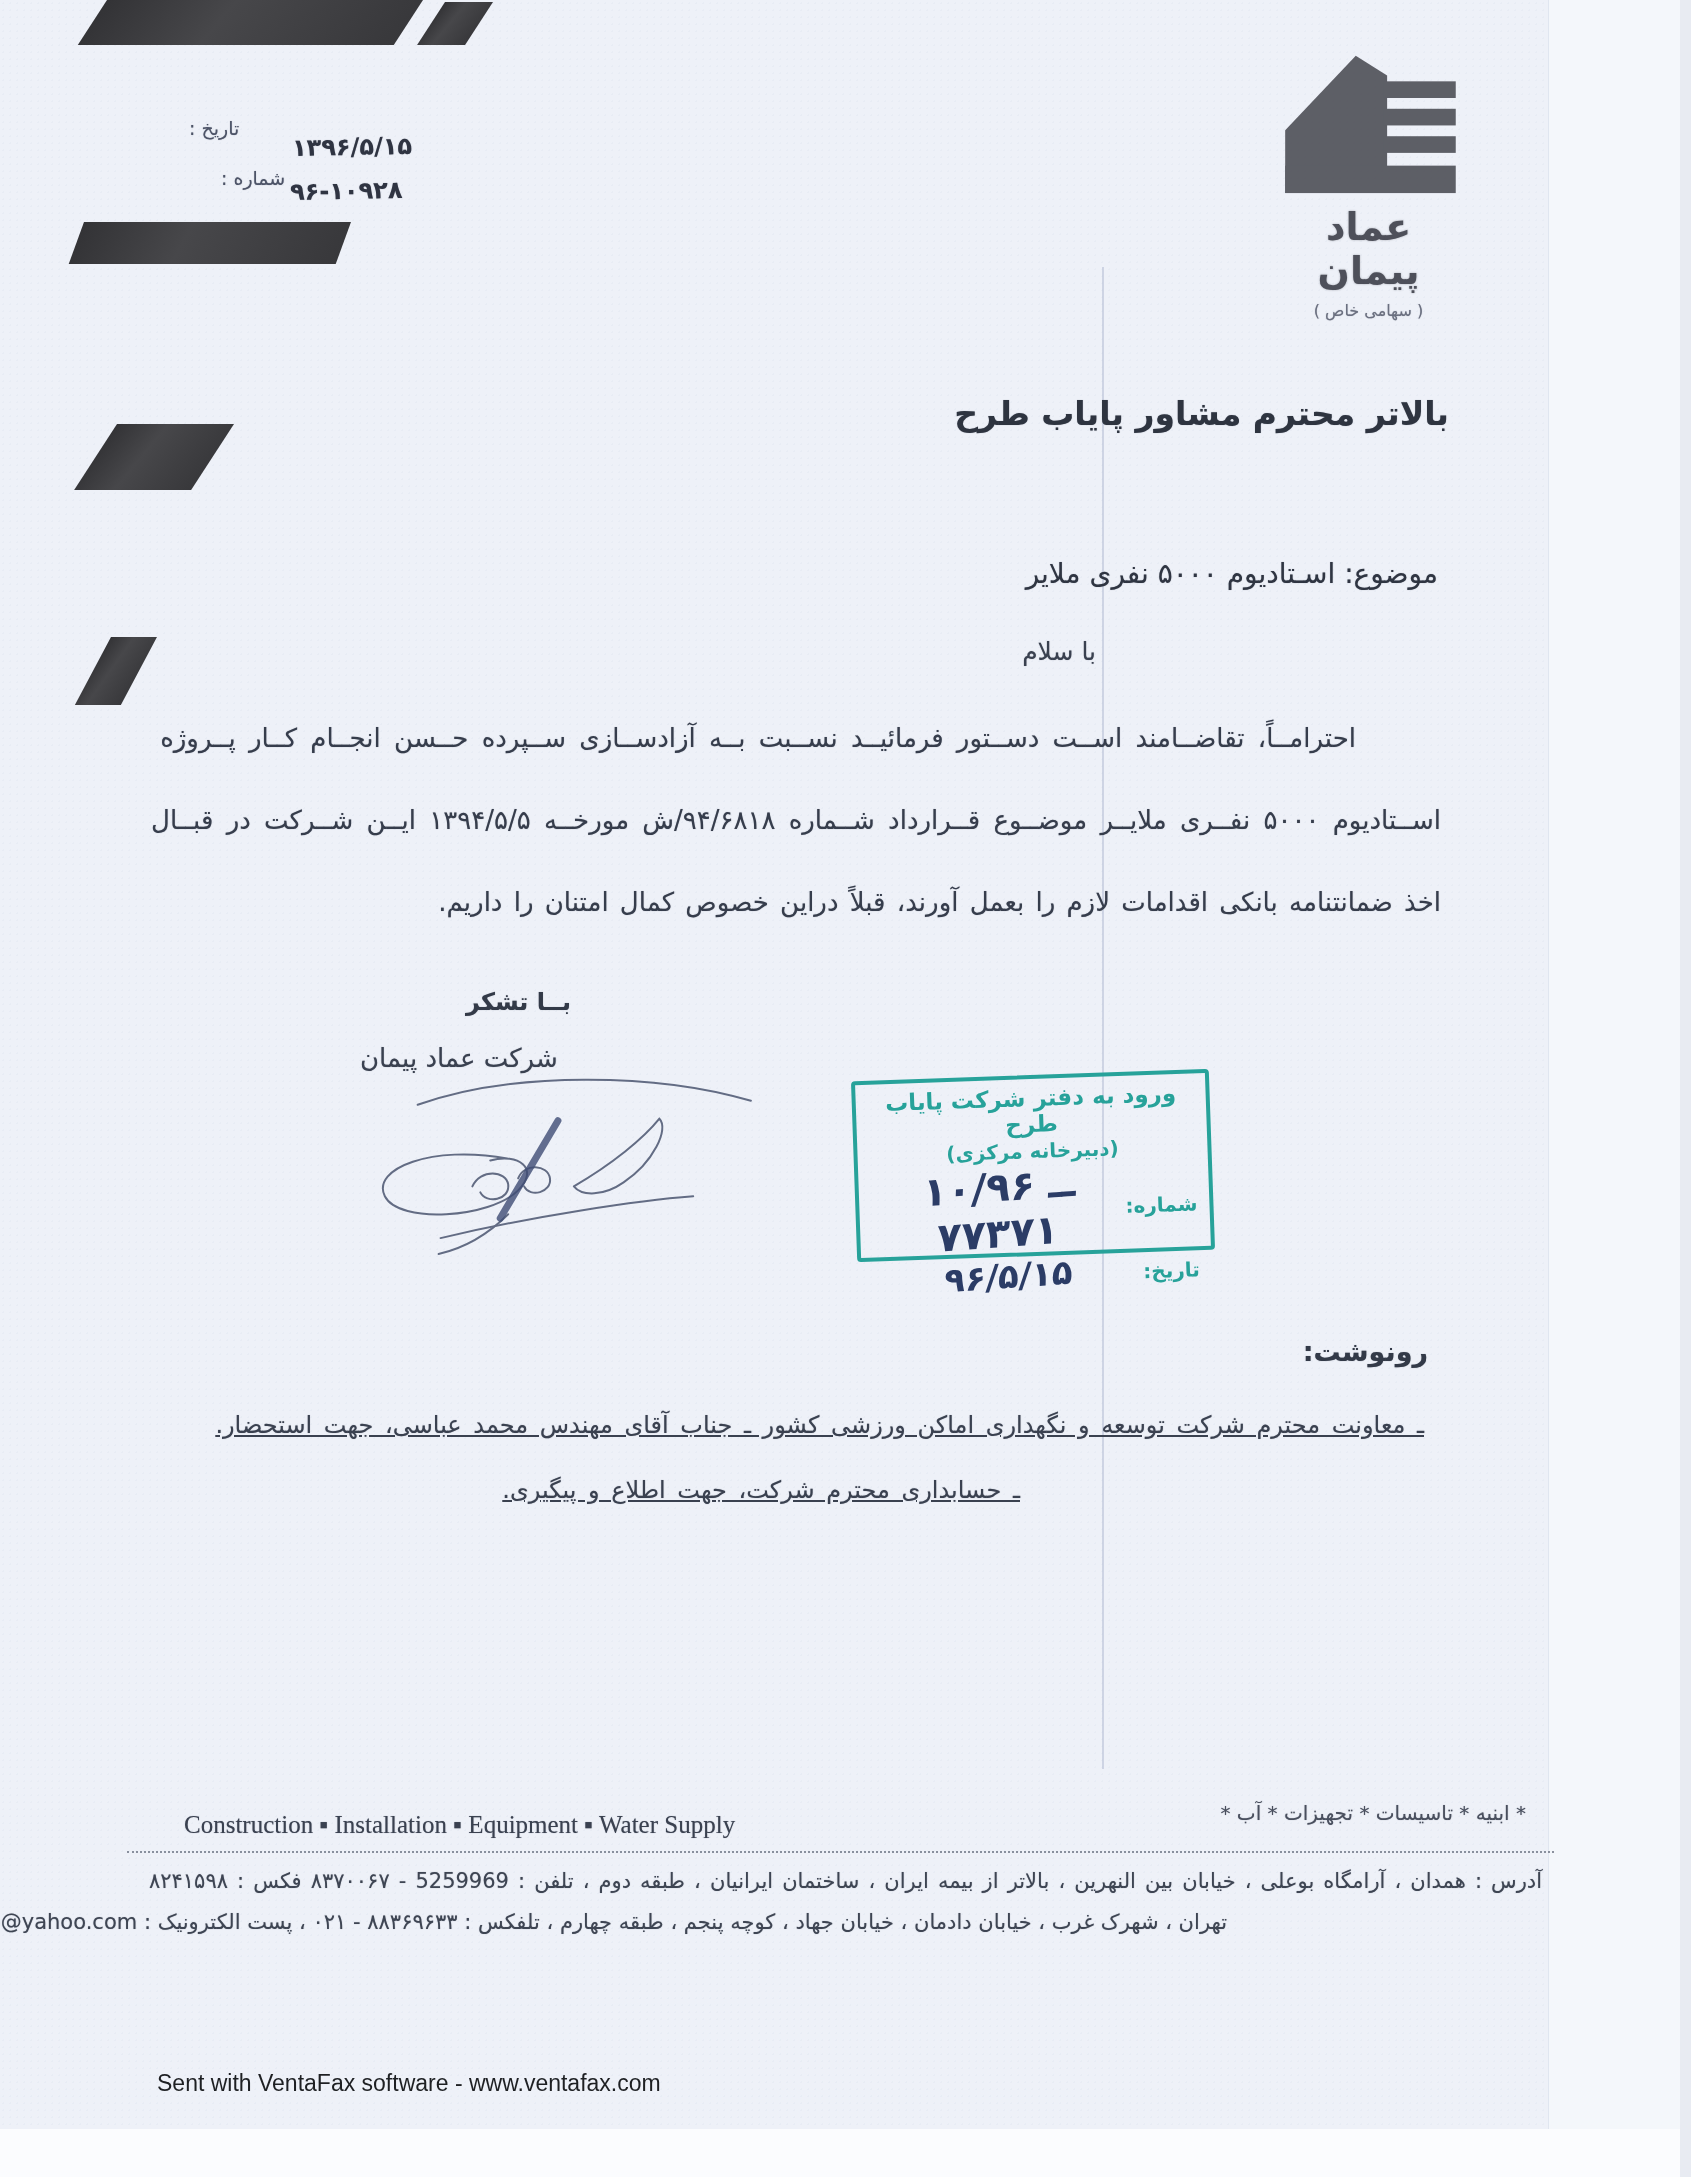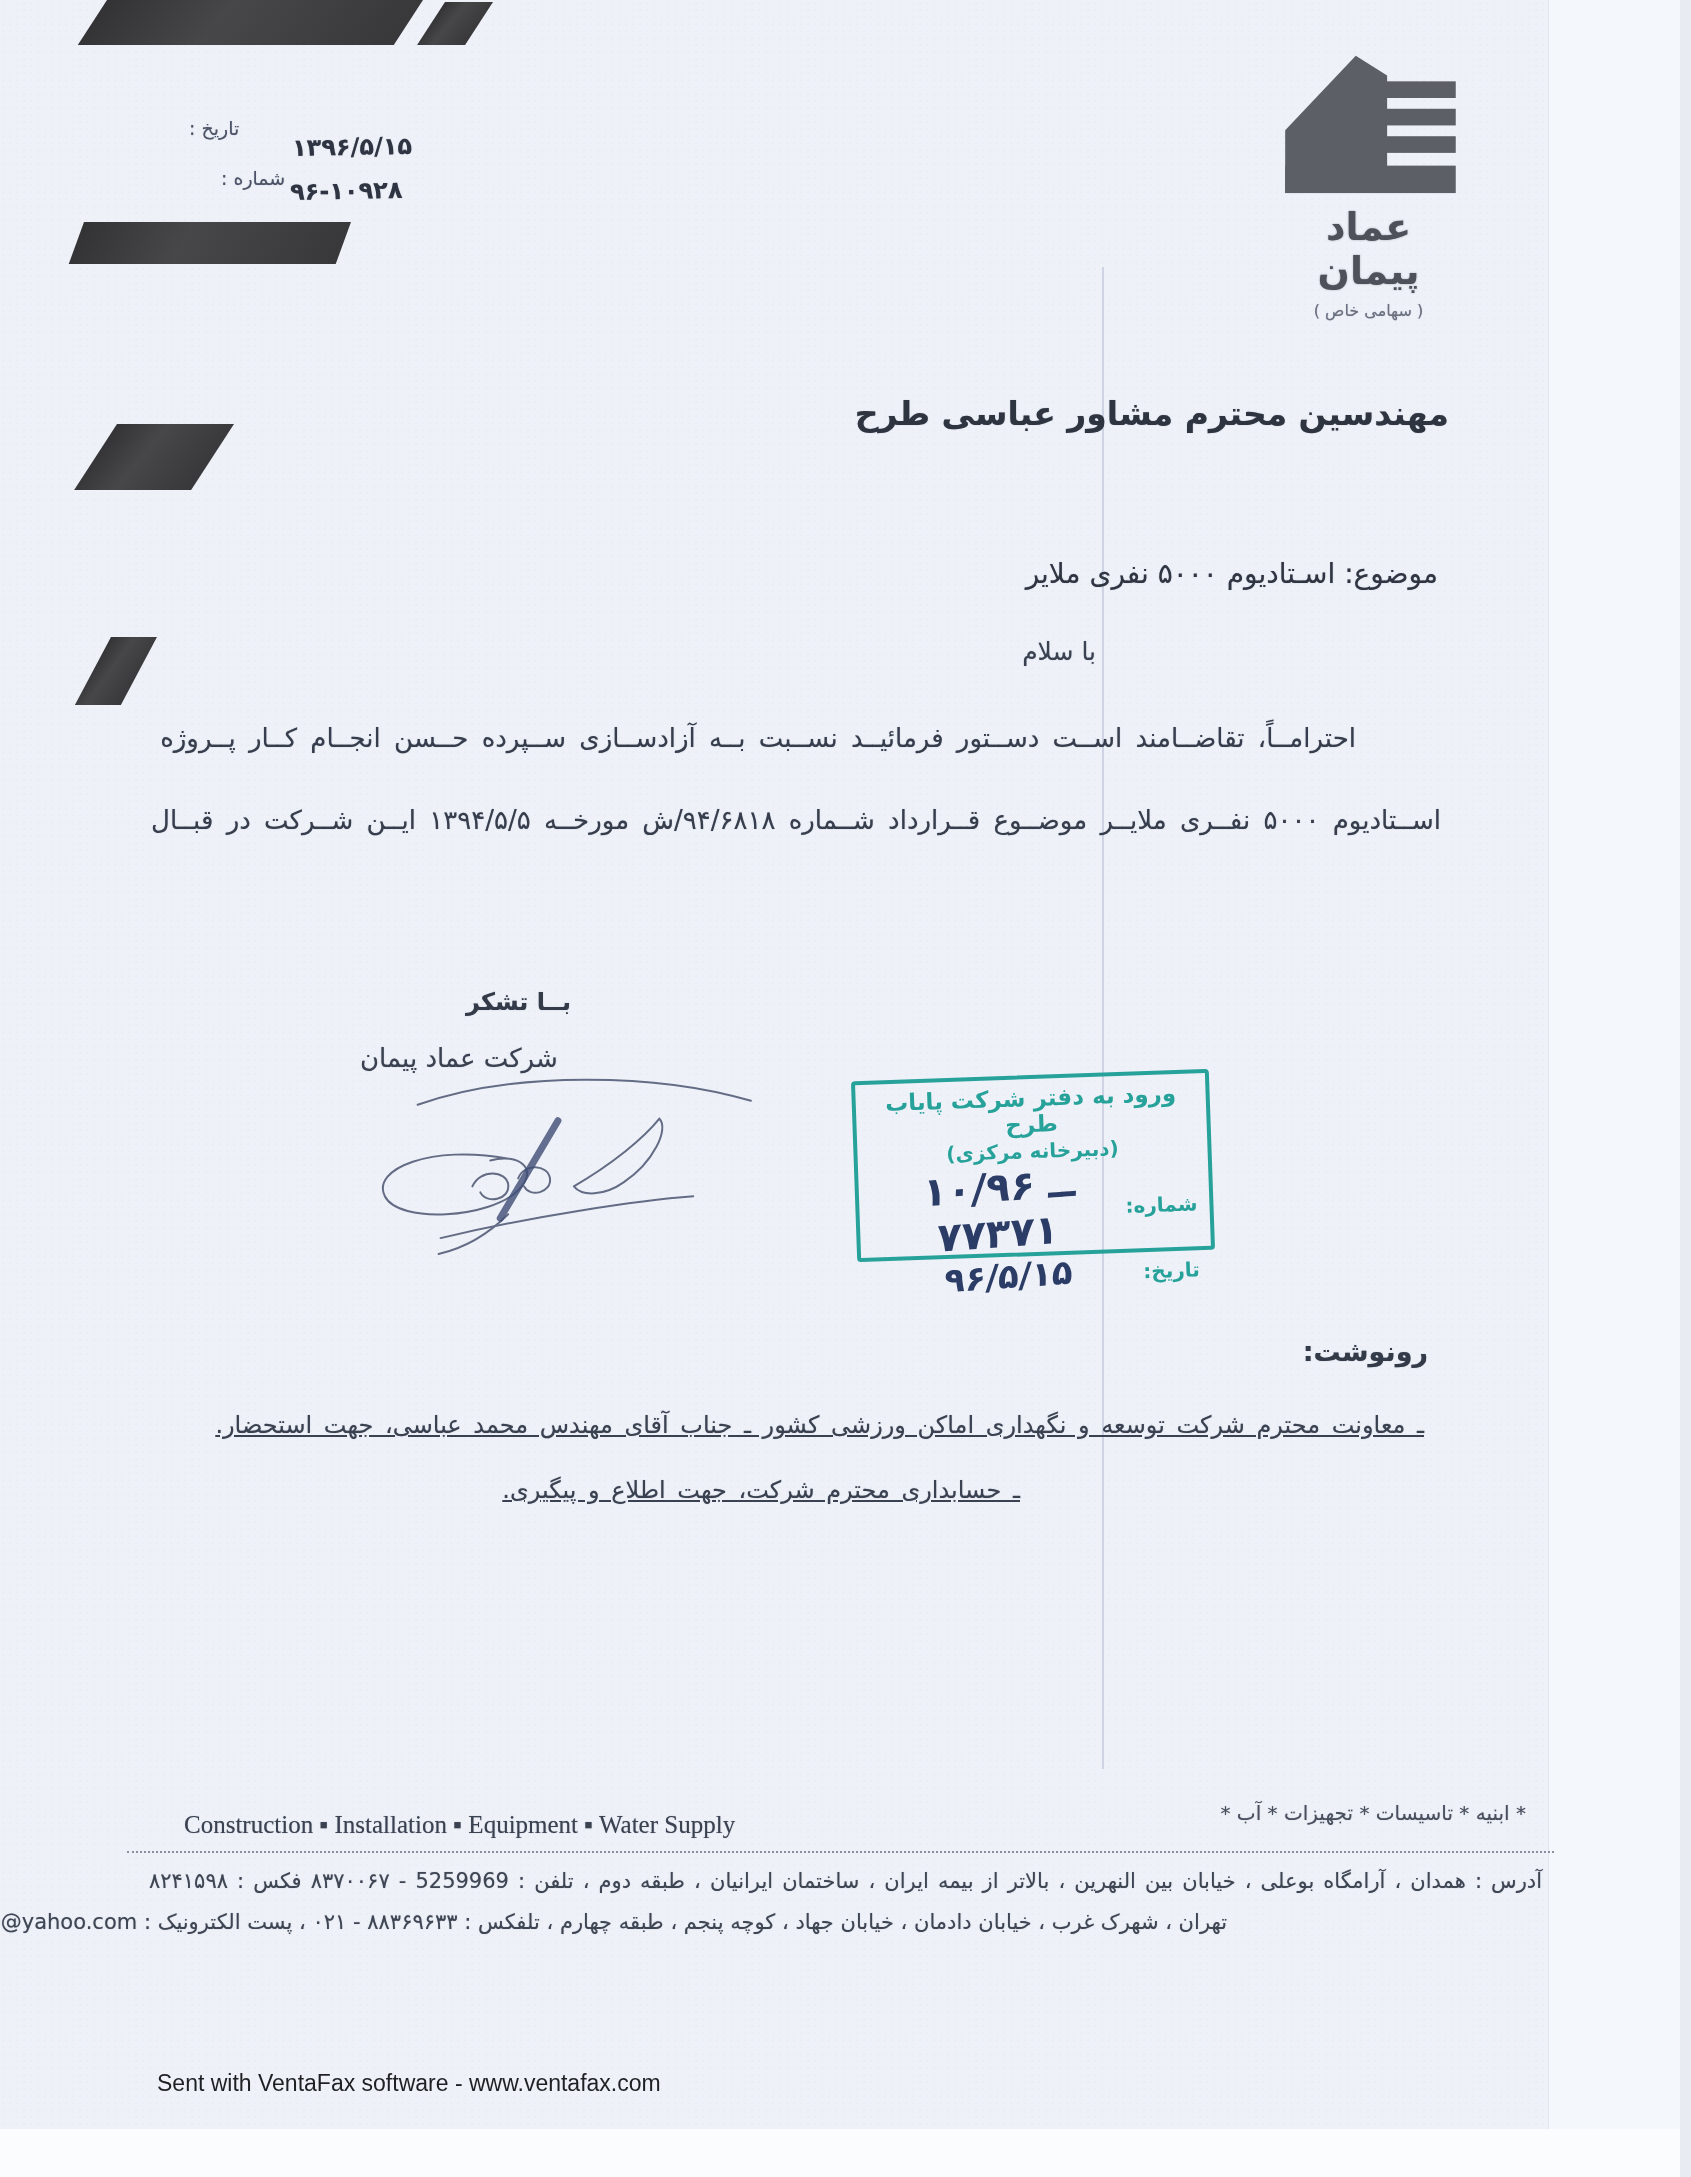--- a/index.html
+++ b/index.html
@@ -81,27 +81,28 @@
           <rect x="110" y="62" width="74" height="17"></rect>
           <rect x="110" y="90" width="74" height="17"></rect>
           <rect x="10" y="120" width="174" height="28"></rect>
         </g>
       </svg>
     </span>
     <div class="company-name scan">عماد پیمان</div>
     <div class="company-type scan">( سهامی خاص )</div>
   </div>
 
-  <div class="recipient scan">مهندسین محترم مشاور عباسی طرح</div>
+  <div class="recipient scan">بالاتر محترم مشاور پایاب طرح</div>
   <div class="subject scan">موضوع: اسـتادیوم ۵۰۰۰ نفری ملایر</div>
   <div class="salutation scan">با سلام</div>
 
   <div class="body-text">
     <div class="body-line bl12 indent scan">احترامــاً، تقاضــامند اســت دســتور فرمائیــد نســبت بــه آزادســازی ســپرده حــسن انجــام کــار پــروژه</div>
     <div class="body-line bl12 scan">اســتادیوم ۵۰۰۰ نفــری ملایــر موضــوع قــرارداد شــماره ۹۴/۶۸۱۸/ش مورخــه ۱۳۹۴/۵/۵ ایــن شــرکت در قبــال</div>
+    <div class="body-line bl3 scan">اخذ ضمانتنامه بانکی اقدامات لازم را بعمل آورند، قبلاً دراین خصوص کمال امتنان را داریم.</div>
   </div>
 
   <div class="thanks scan">بــا تشکر</div>
   <div class="closing-co scan">شرکت عماد پیمان</div>
   <div class="signature">
     <svg width="443" height="189" viewBox="0 0 445 190" aria-hidden="true">
       <g fill="none" stroke="#4b5570" stroke-width="2" opacity="0.85" stroke-linecap="round">
         <path d="M95 38 C 190 4, 335 6, 430 34"></path>
         <path d="M185 92 C 110 78, 48 102, 62 130 C 76 158, 168 152, 196 124 C 218 102, 196 86, 168 94"></path>
         <path d="M150 120 C 158 102, 184 104, 186 118 C 188 134, 164 138, 158 126"></path>

